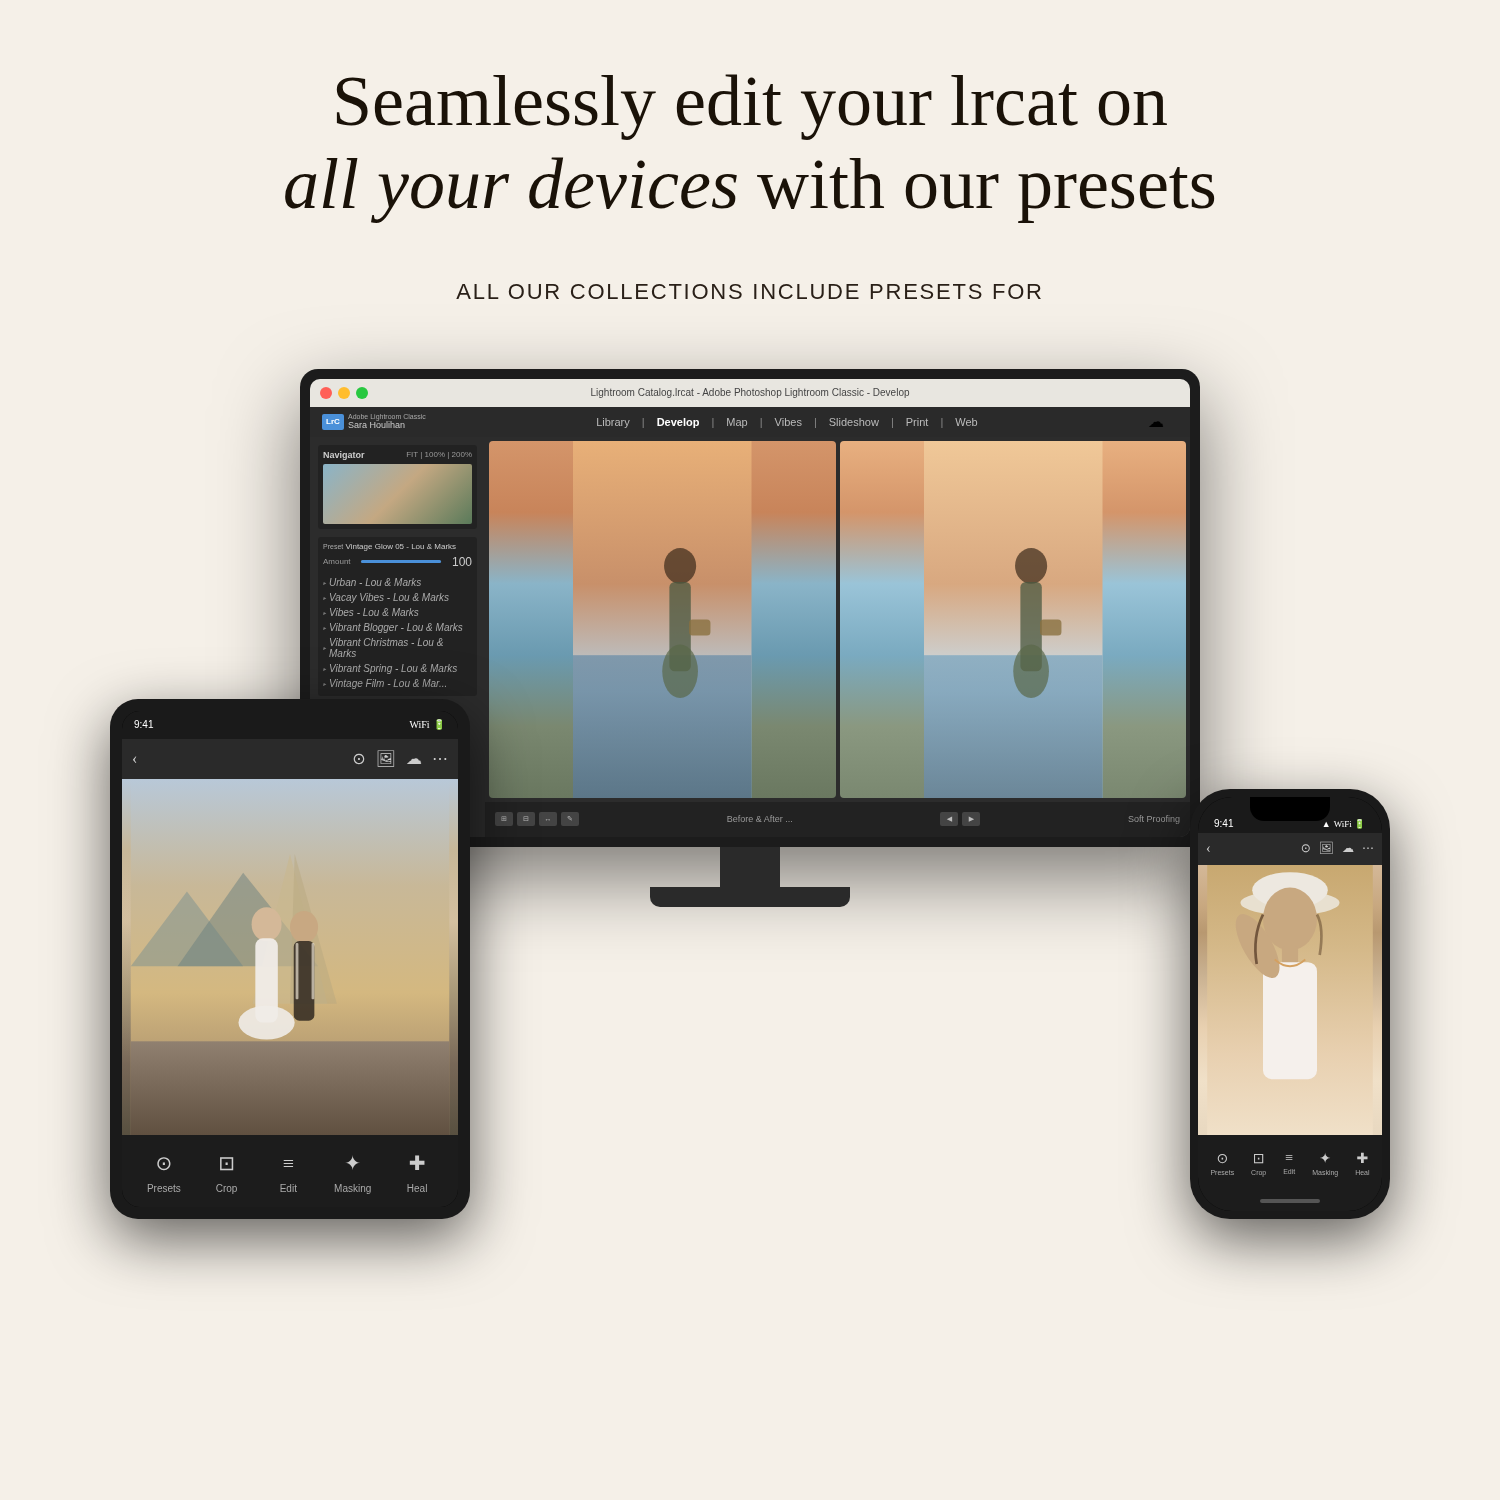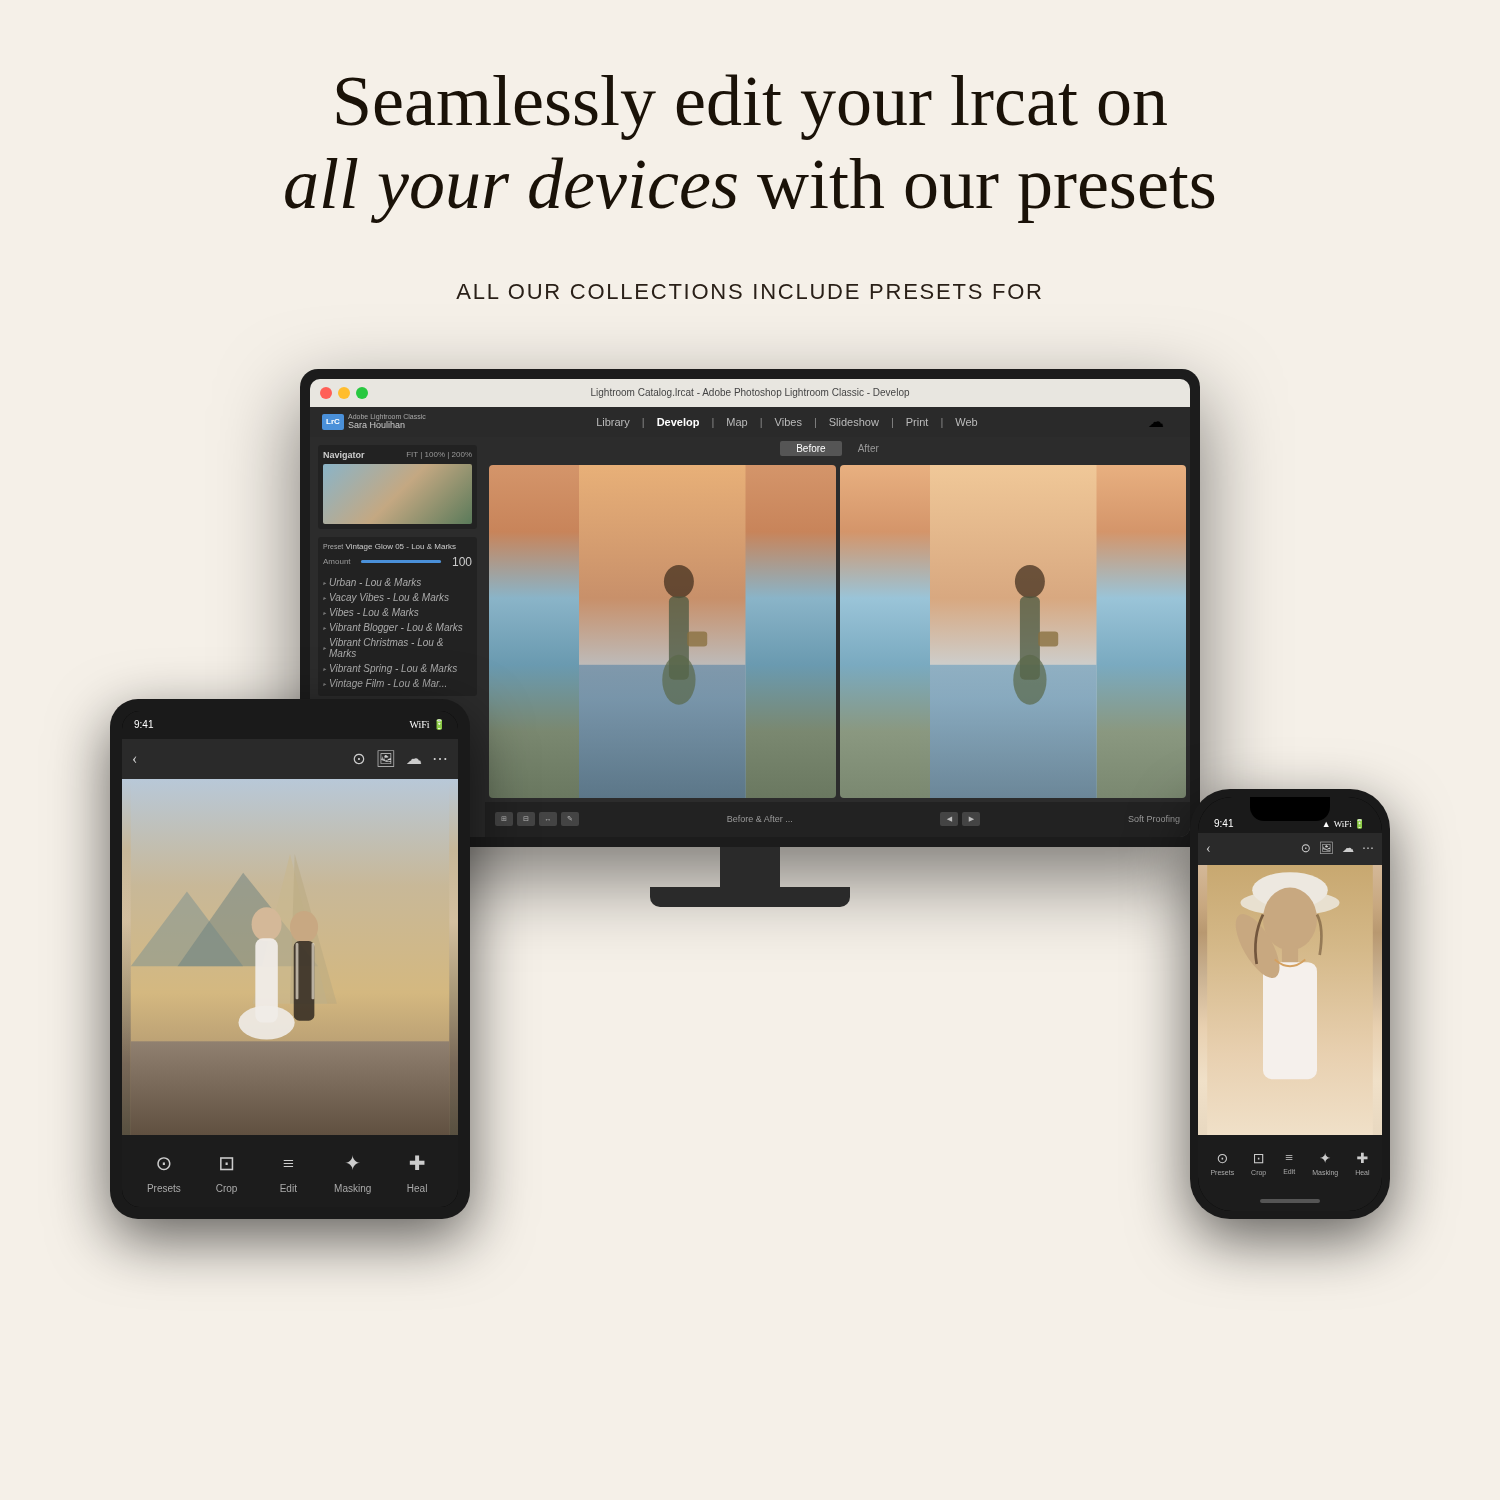--- a/index.html
+++ b/index.html
@@ -757,24 +757,20 @@
                   <li>Vibes - Lou &amp; Marks</li>
                   <li>Vibrant Blogger - Lou &amp; Marks</li>
                   <li>Vibrant Christmas - Lou &amp; Marks</li>
                   <li>Vibrant Spring - Lou &amp; Marks</li>
                   <li>Vintage Film - Lou &amp; Mar...</li>
                 </ul>
               </div>
             </div>
 
             <div class="lr-content-area">
-              <div class="lr-before-after-bar">
-                <div class="lr-ba-btn active-ba">Before</div>
-                <div class="lr-ba-btn inactive-ba">After</div>
-              </div>
 
               <div class="lr-photos">
 
                 <div class="lr-photo photo-before">
                   <svg viewBox="0 0 200 400" width="100%" height="100%" style="position:absolute;top:0;left:0;">
 
                     <defs>
                       <linearGradient id="skyBefore" x1="0" y1="0" x2="0" y2="1">
                         <stop offset="0%" stop-color="#e8b078"></stop>
                         <stop offset="40%" stop-color="#c8906a"></stop>

